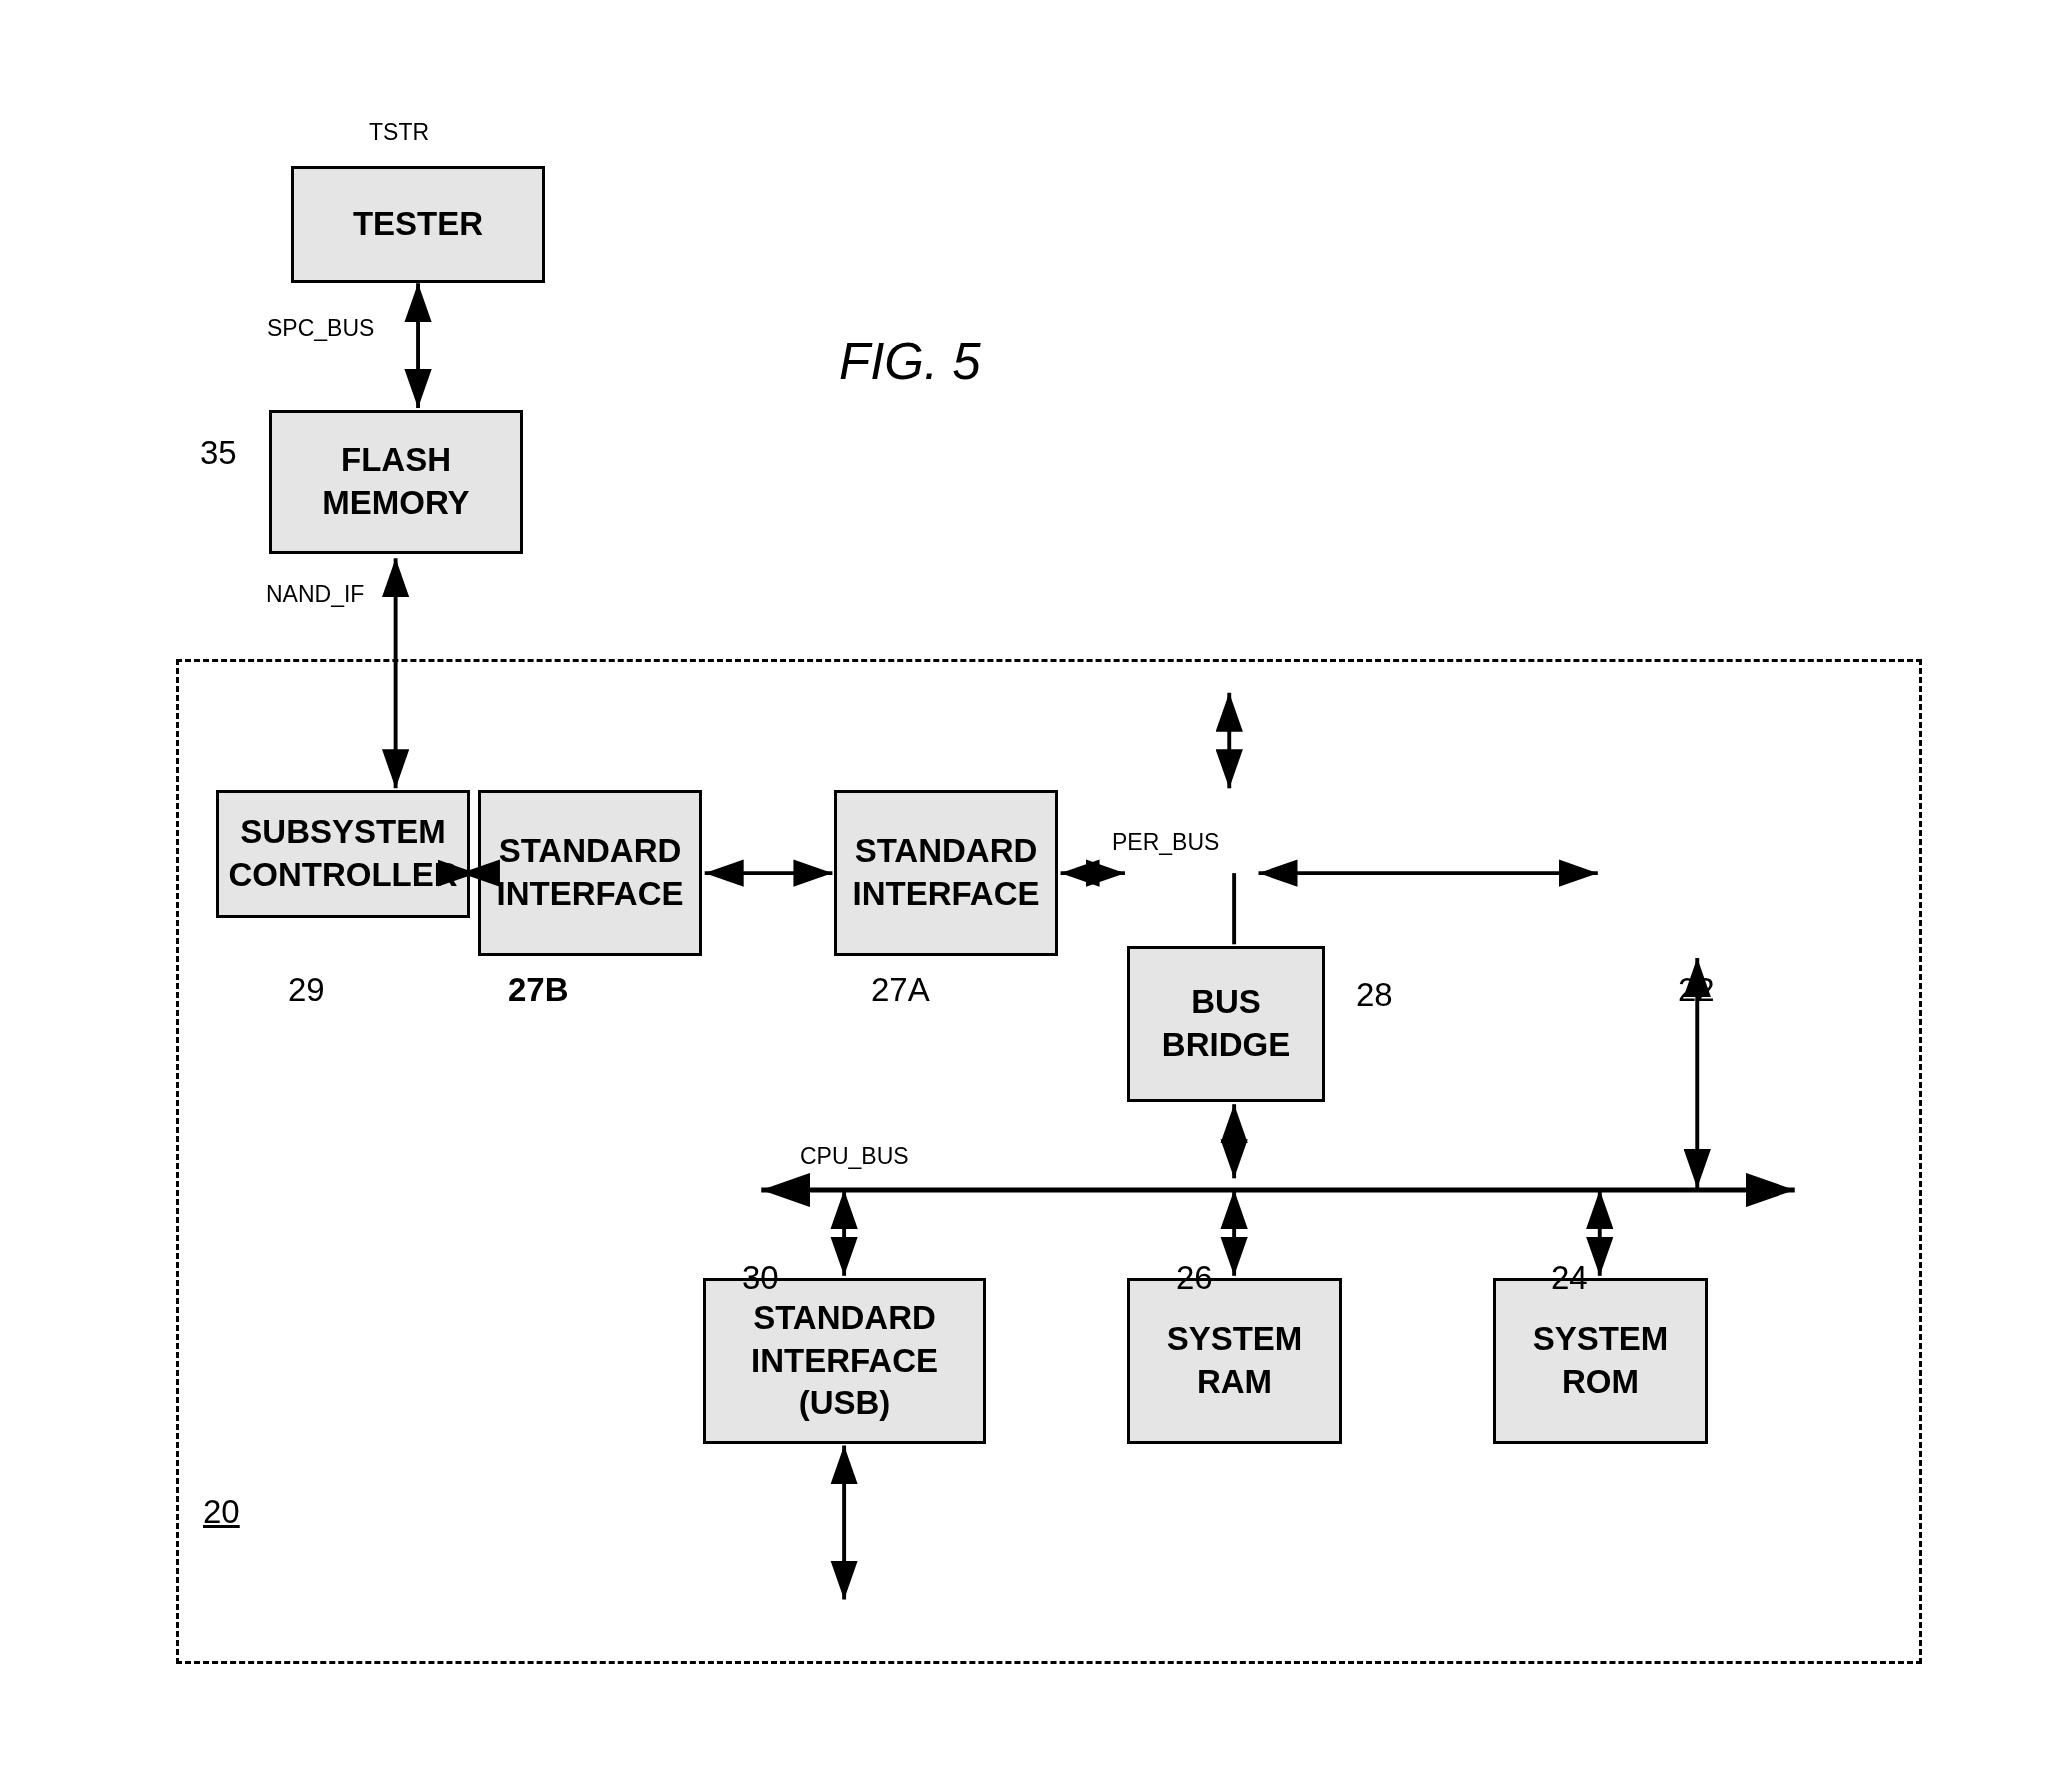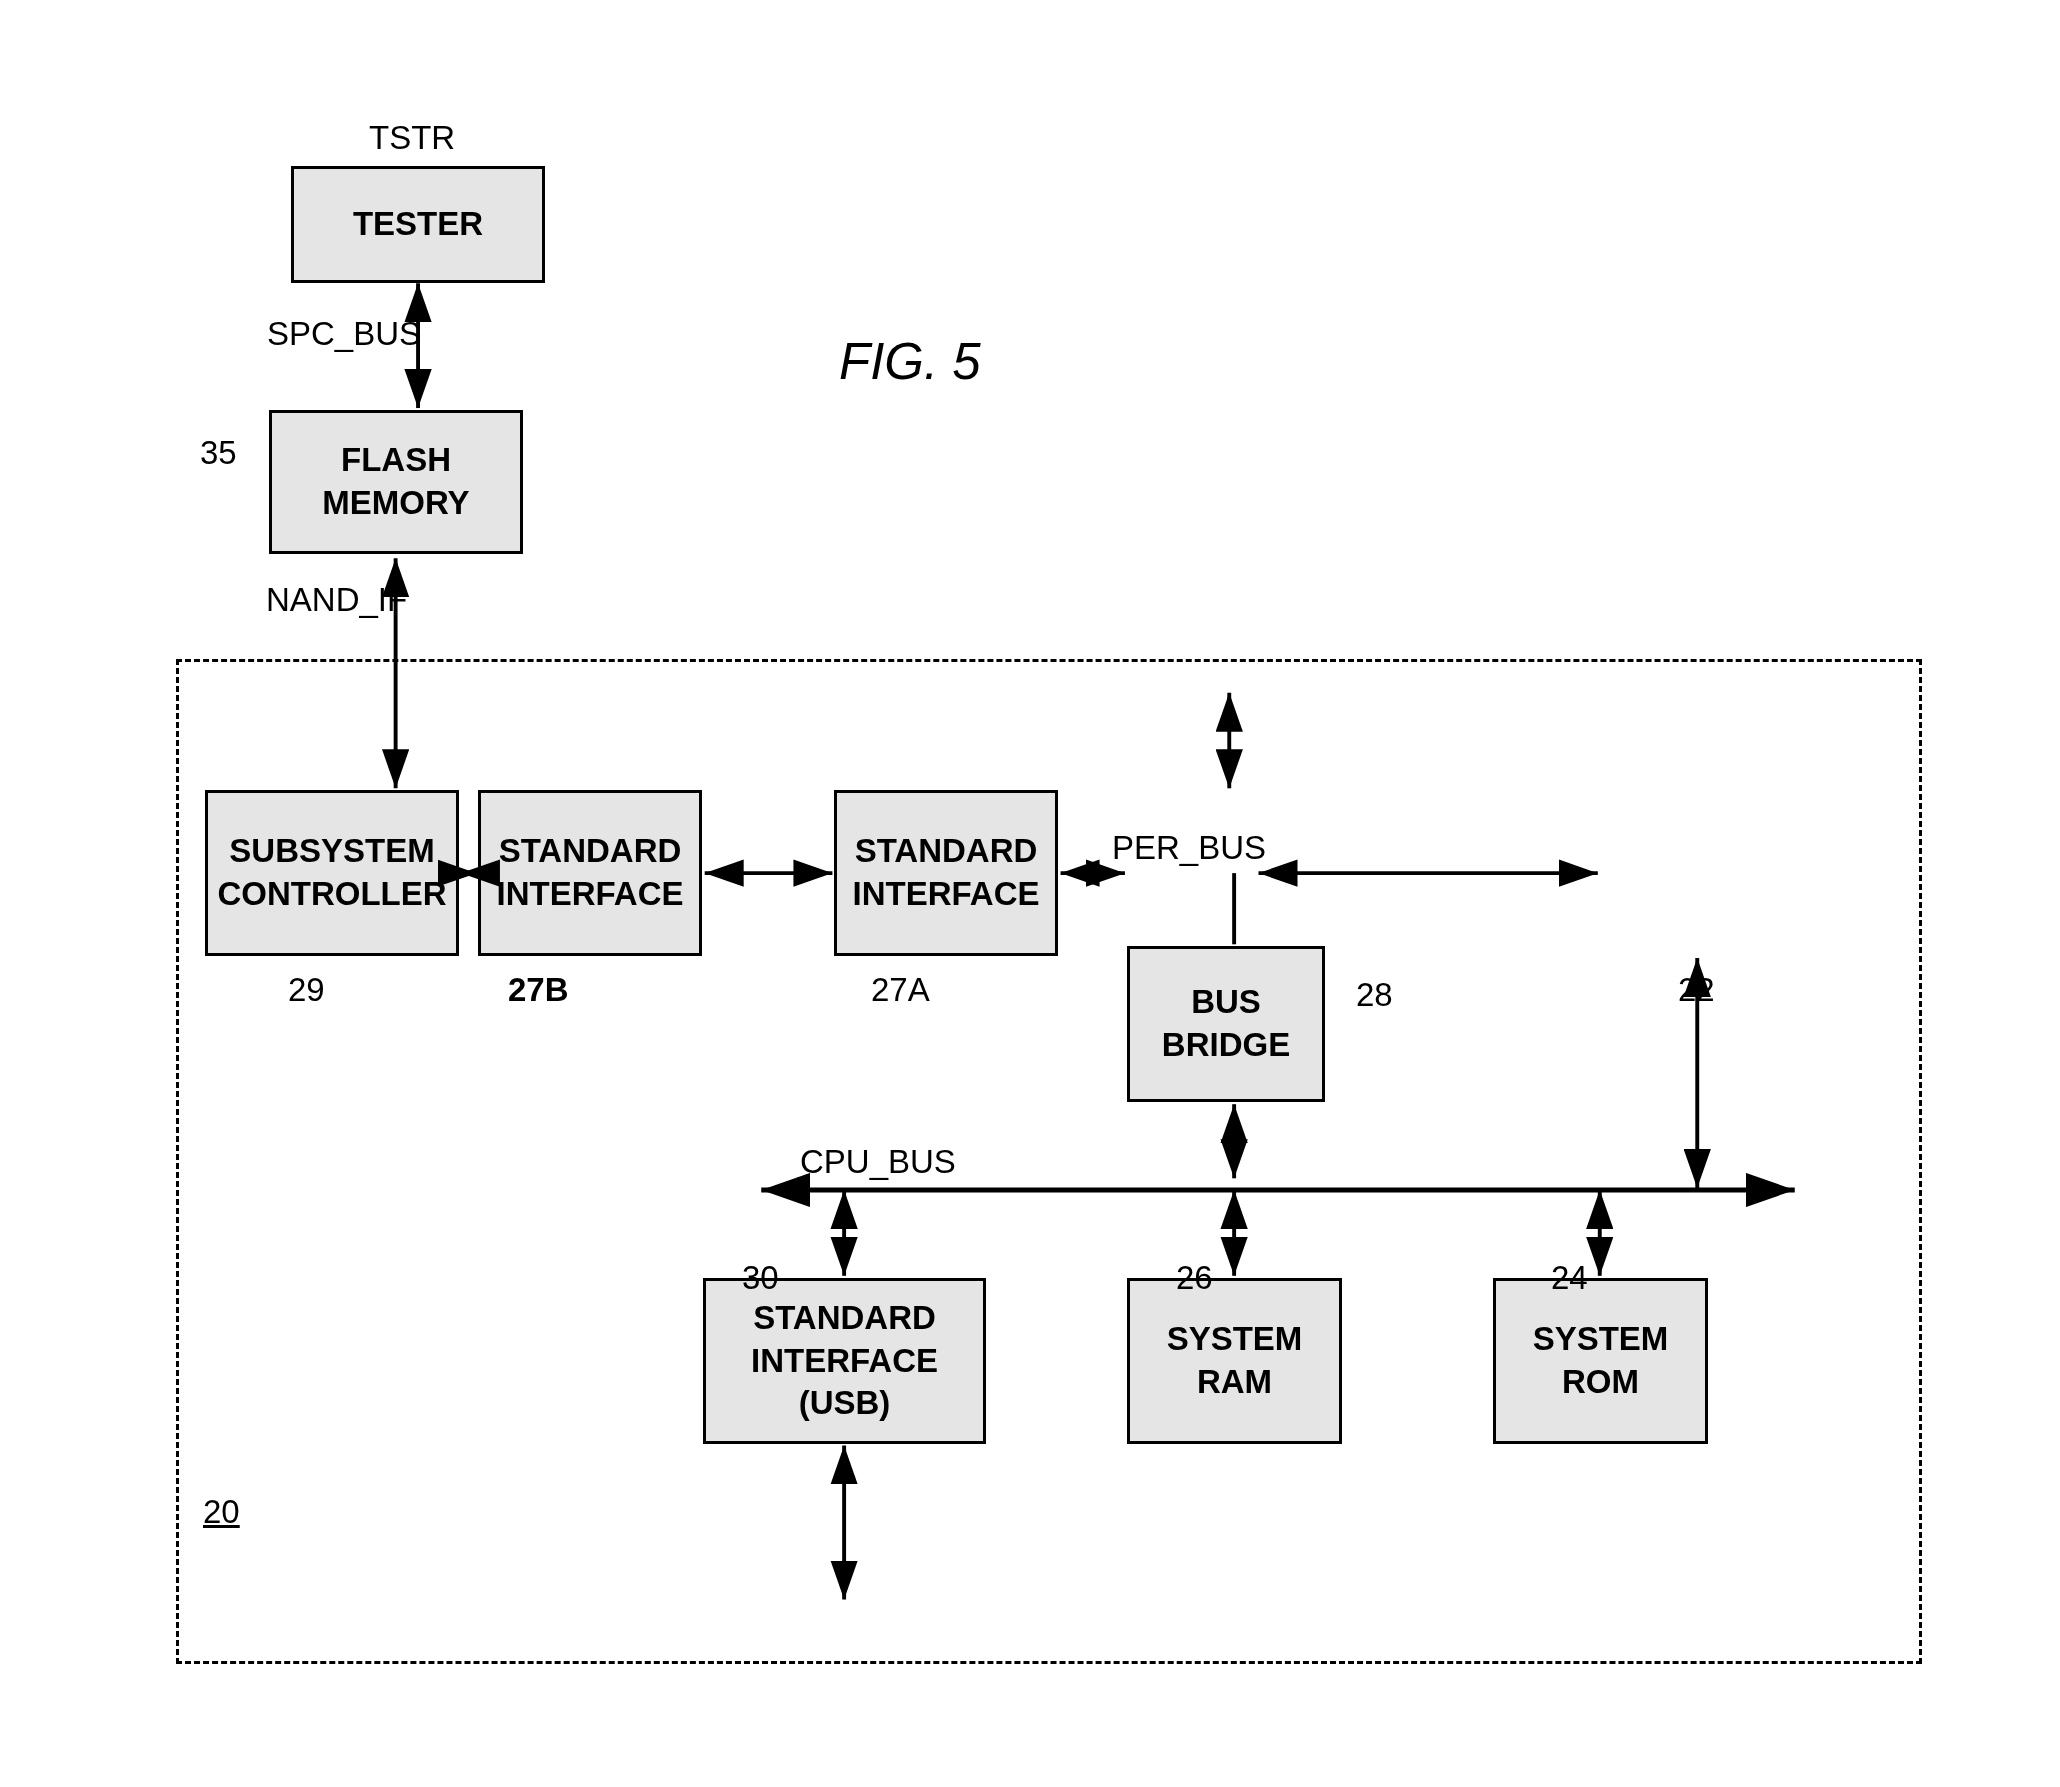--- a/index.html
+++ b/index.html
@@ -43,21 +43,21 @@
     }
     
     .dashed-box {
       position: absolute;
       border: 3.9px dashed #000;
       background: transparent;
     }
     
     .label {
       position: absolute;
-      font-size: 33px;
+      font-size: 23px;
       font-weight: normal;
       color: #000;
     }
     
     svg.arrows {
       position: absolute;
       top: 0;
       left: 0;
       width: 100%;
       height: 100%;
@@ -88,21 +88,21 @@
   <div class="box" style="top:351px; left:171px; width:254px; height:144px;">FLASH<br>MEMORY</div>
 
   <div class="label" style="top:522px; left:168px;">NAND_IF</div>
 
   <div class="dashed-box" style="top:600px; left:78px; width:1746px; height:1005px;"></div>
 
   <div class="ref-num" style="top:1434px; left:105px;">
     <span style="text-decoration:underline;">20</span>
   </div>
 
-  <div class="box" style="top:731px; left:107px; width:254px; height:166px;">SUBSYSTEM<br>CONTROLLER</div>
+  <div class="box" style="top:731px; left:118px; width:254px; height:128px;">SUBSYSTEM<br>CONTROLLER</div>
 
   <div class="ref-num" style="top:912px; left:190px;">29</div>
 
   <div class="box" style="top:731px; left:380px; width:224px; height:166px;">STANDARD<br>INTERFACE</div>
 
   <div class="ref-num" style="top:912px; left:410px;font-weight:bold;">27B</div>
 
   <div class="box" style="top:731px; left:736px; width:224px; height:166px;">STANDARD<br>INTERFACE</div>
 
   <div class="ref-num" style="top:912px; left:773px;">27A</div>

